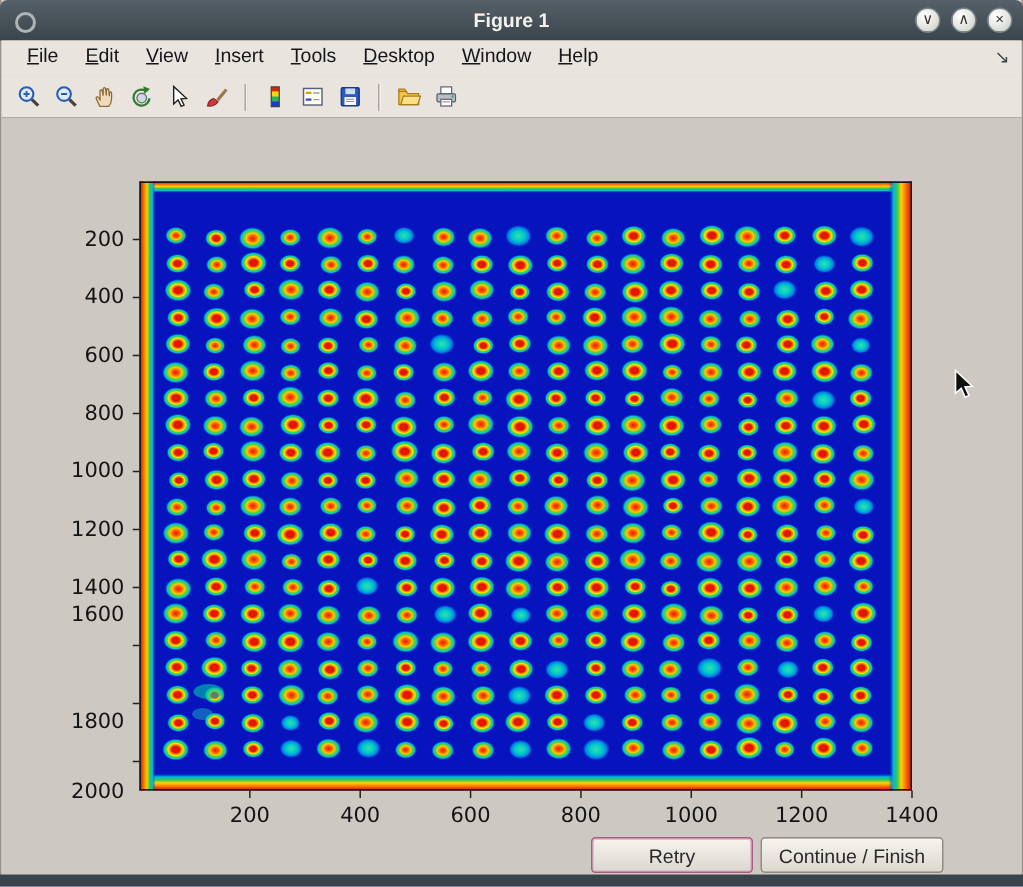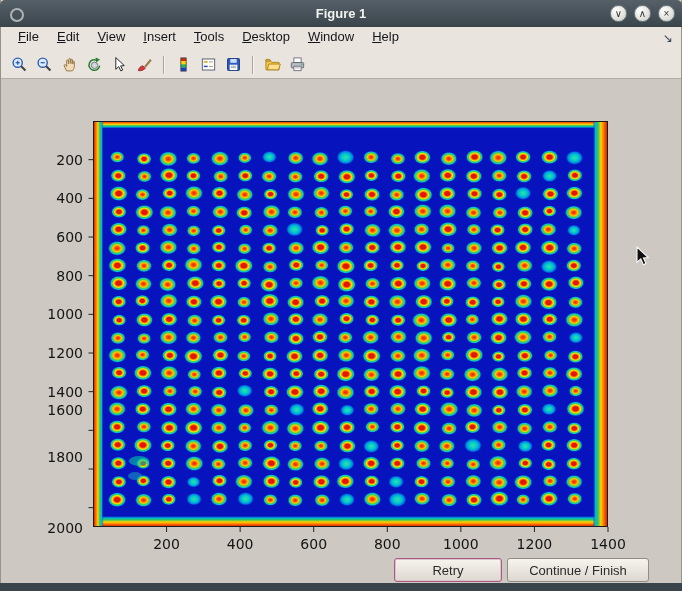--- a/index.html
+++ b/index.html
@@ -31,21 +31,21 @@
   .canvas{position:absolute;left:1px;right:1px;top:79px;height:504px;background:#cdc9c2;}
   .plot-svg{position:absolute;left:86px;top:39px;}
   .tick-label{position:absolute;font-size:14px;color:#141414;font-family:"DejaVu Sans",sans-serif;}
   .y-label{width:60px;text-align:right;}
   .x-label{width:48px;text-align:center;}
   .action-btn{position:absolute;height:24px;font-size:13px;color:#2a2a2a;
     background:linear-gradient(#f7f4ee,#dcd8d0);border:1px solid #908c86;border-radius:3px;
     font-family:"Liberation Sans","DejaVu Sans",sans-serif;}
   #retry-btn{left:393px;top:479px;width:108px;border:1px solid #a85d80;
     box-shadow:inset 0 0 0 1px #dcc0cc;}
-  #continue-btn{left:506px;top:479px;width:142px;}
+  #continue-btn{left:506px;top:479px;width:122px;}
   .bottom-strip{position:absolute;left:0;right:0;bottom:0;height:8px;background:#3a444b;}
   .cursor{position:absolute;left:636px;top:246px;pointer-events:none;}
 </style>
 </head>
 <body>
 
 <div class="window">
 
   <div class="titlebar">
     <span class="win-menu-circle"></span>
@@ -624,21 +624,21 @@
     <button id="retry-btn" class="action-btn">Retry</button>
     <button id="continue-btn" class="action-btn">Continue / Finish</button>
   <div class="tick-label y-label" style="left: 22px; top: 72.6667px;">200</div>
       <div class="tick-label y-label" style="left: 22px; top: 111.333px;">400</div>
       <div class="tick-label y-label" style="left: 22px; top: 150px;">600</div>
       <div class="tick-label y-label" style="left: 22px; top: 188.667px;">800</div>
       <div class="tick-label y-label" style="left: 22px; top: 227.333px;">1000</div>
       <div class="tick-label y-label" style="left: 22px; top: 266px;">1200</div>
       <div class="tick-label y-label" style="left: 22px; top: 304.667px;">1400</div>
       <div class="tick-label y-label" style="left: 22px; top: 323px; text-align: right;">1600</div>
-      <div class="tick-label y-label" style="left: 22px; top: 370px;">1800</div>
+      <div class="tick-label y-label" style="left: 22px; top: 394px;">1800</div>
       <div class="tick-label y-label" style="left: 22px; top: 441px;">2000</div>
       <div class="tick-label x-label" style="left: 141.571px; top: 457px;">200</div>
       <div class="tick-label x-label" style="left: 215.143px; top: 457px;">400</div>
       <div class="tick-label x-label" style="left: 288.714px; top: 457px;">600</div>
       <div class="tick-label x-label" style="left: 362.286px; top: 457px;">800</div>
       <div class="tick-label x-label" style="left: 435.857px; top: 457px;">1000</div>
       <div class="tick-label x-label" style="left: 509.429px; top: 457px;">1200</div>
       <div class="tick-label x-label" style="left: 583px; top: 457px;">1400</div>
     </div>
 

